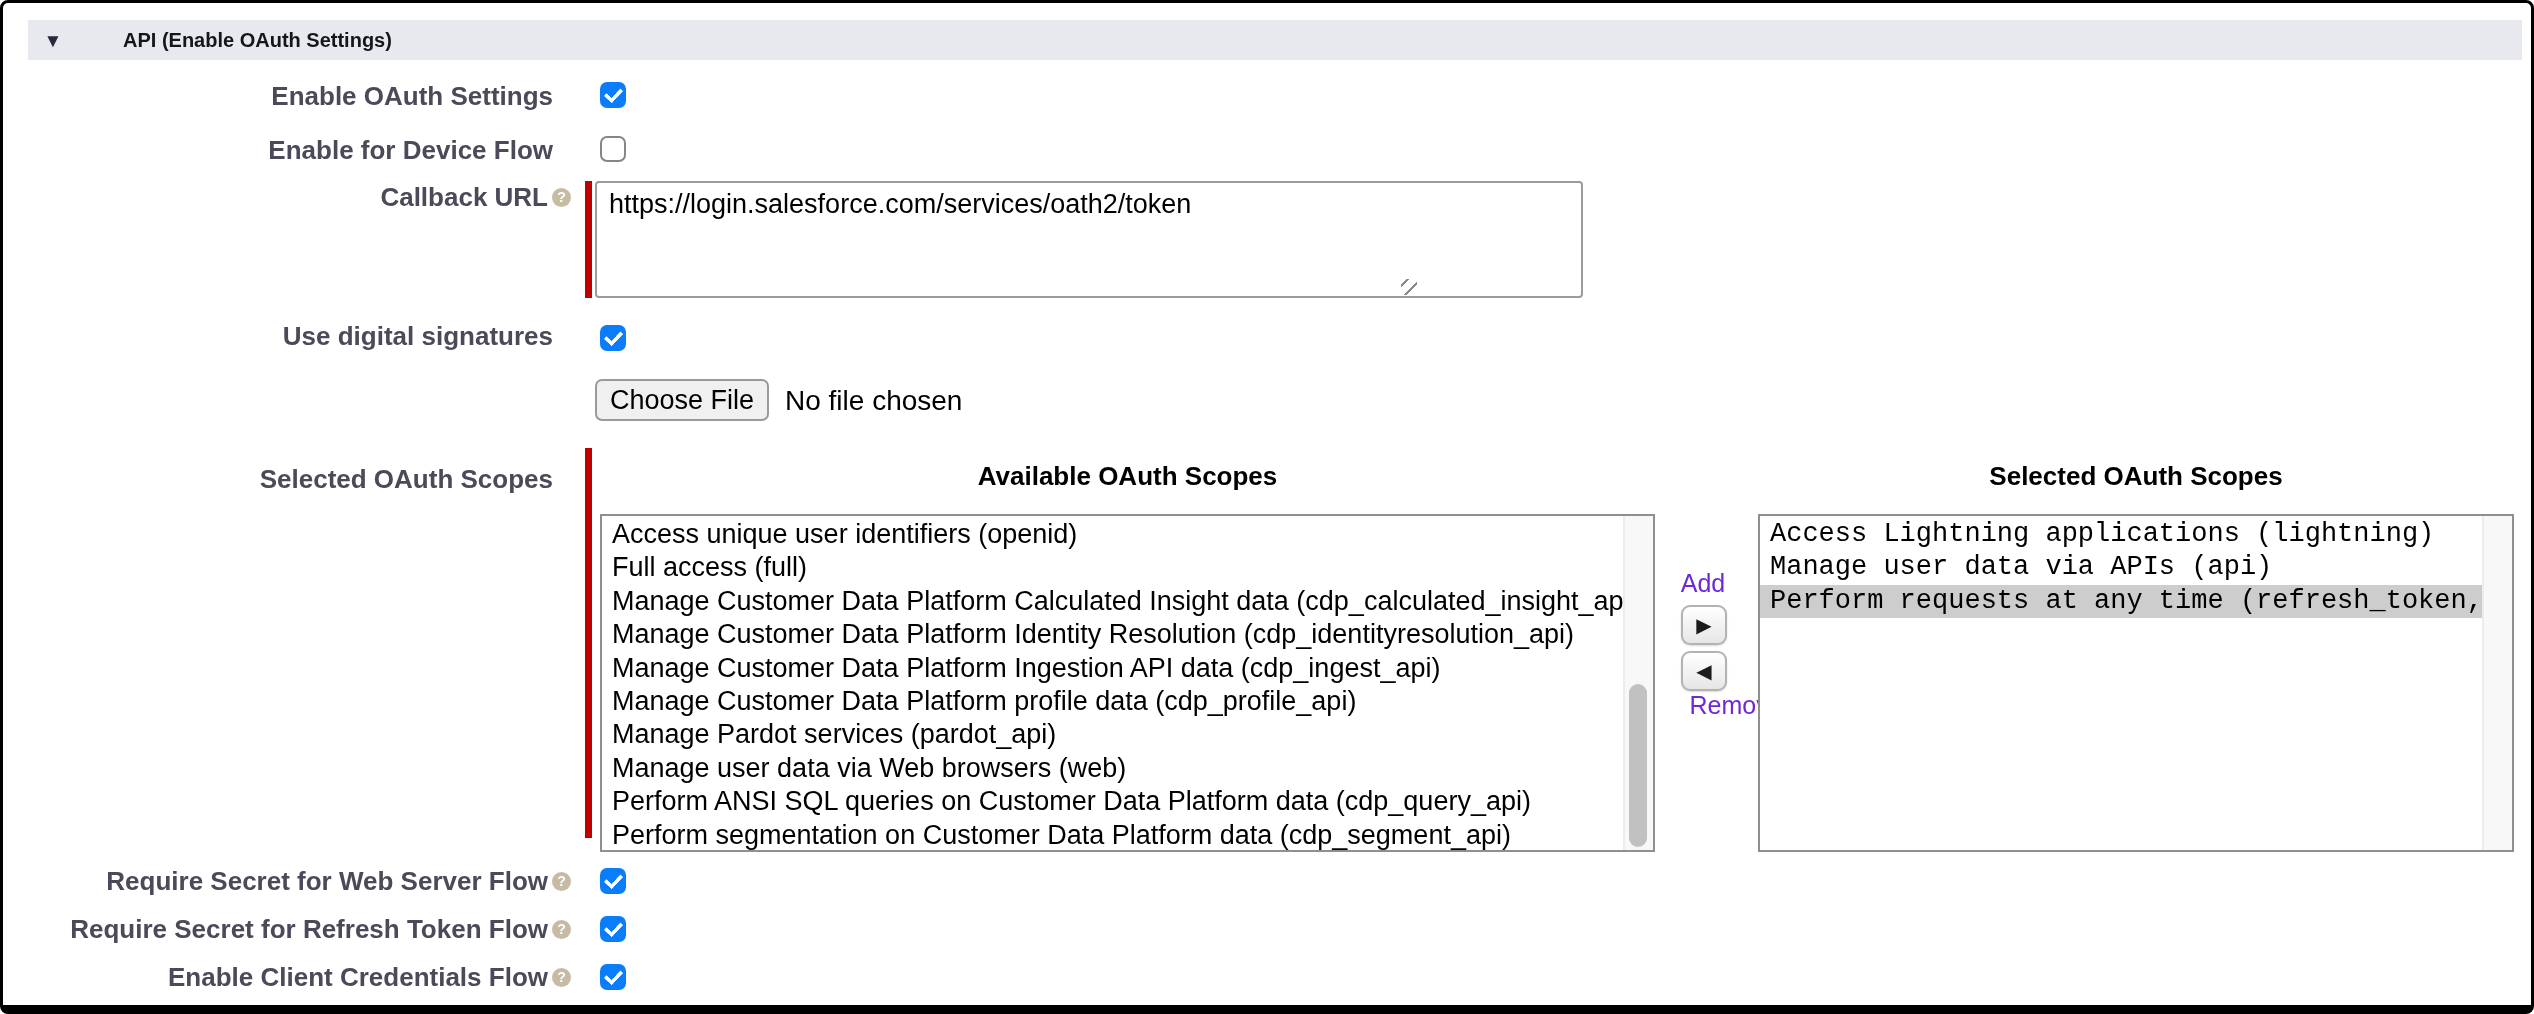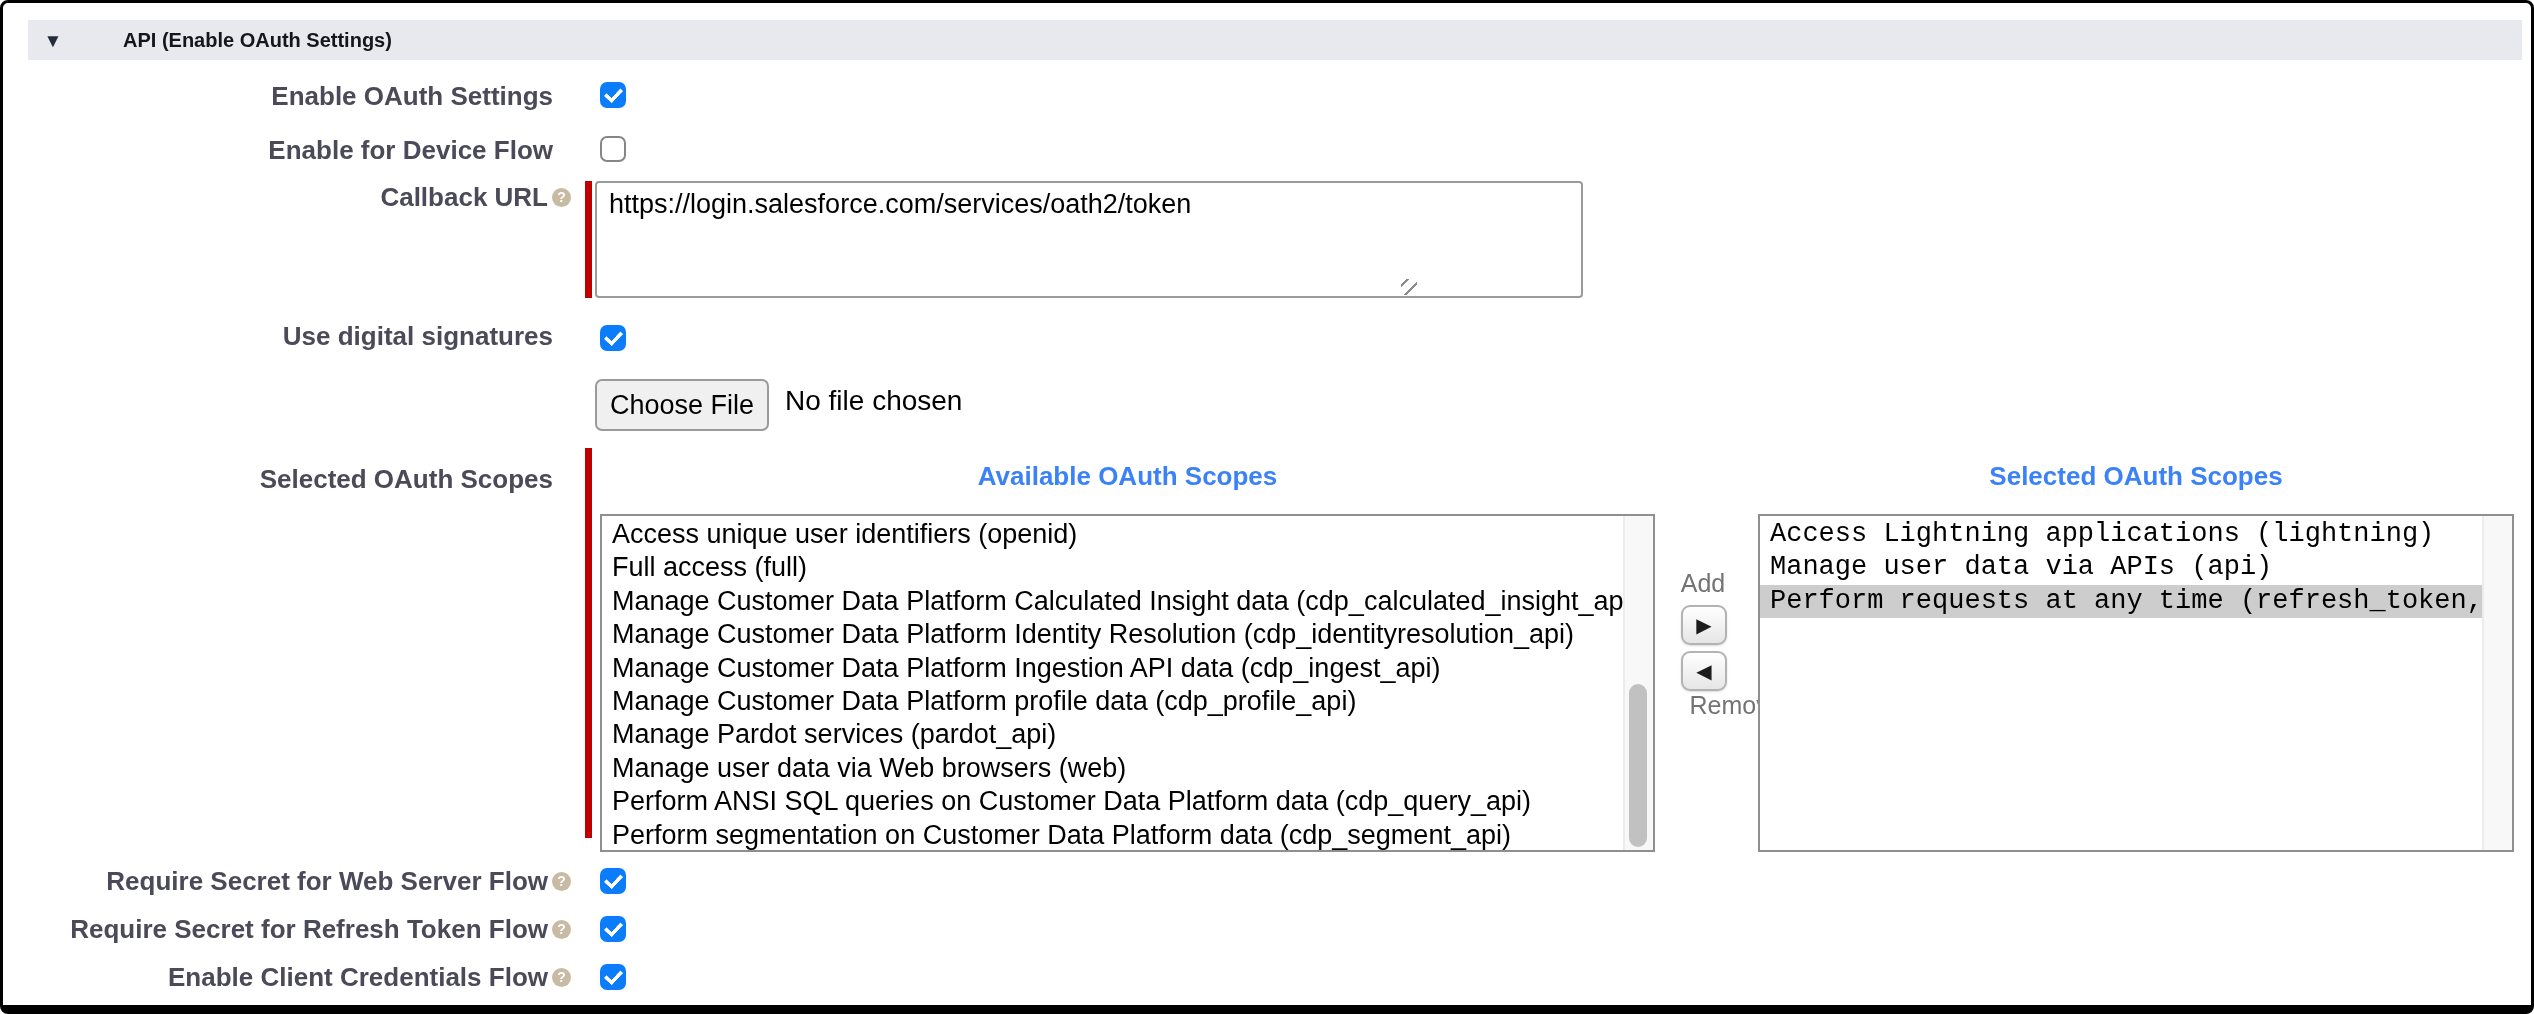--- a/index.html
+++ b/index.html
@@ -58,45 +58,45 @@
     font-family:"Liberation Sans",sans-serif;font-size:27px;color:#000;
     padding:6px 12px;resize:none;outline:none;background:#fff;overflow:hidden;
   }
   .resize-grip{
     position:absolute;left:1398px;top:276px;width:16px;height:16px;
     background:repeating-linear-gradient(135deg,transparent 0 4px,#8a8a8a 4px 6px,transparent 6px 9px);
     pointer-events:none;
   }
   
   .file-btn{
-    position:absolute;left:592px;top:376px;width:174px;height:52px;
+    position:absolute;left:592px;top:376px;width:174px;height:42px;
     box-sizing:border-box;border:2px solid #9a9a9a;border-radius:7px;
     background:#f0f0f0;font-family:"Liberation Sans",sans-serif;
     font-size:27px;color:#000;cursor:pointer;
   }
   .file-status{position:absolute;left:782px;top:382px;font-size:28px;color:#000;}
   
-  .list-header{position:absolute;top:458px;text-align:center;font-size:26px;font-weight:bold;color:#3b82f6;}
+  .list-header{position:absolute;top:458px;text-align:center;font-size:26px;font-weight:bold;color:#000000;}
   .listbox{
     position:absolute;top:511px;height:338px;box-sizing:border-box;
     border:2px solid #8f8f8f;background:#fff;overflow:hidden;
   }
   .list-inner{position:absolute;top:2px;left:0;right:28px;bottom:0;}
   .list-item{
     height:33.4px;line-height:33.4px;padding-left:10px;
     font-size:27px;color:#000;white-space:nowrap;cursor:default;
   }
   .list-item.highlighted{background:#cdcdcd;}
   .scroll-track{
     position:absolute;top:0;right:0;bottom:0;width:28px;
     background:#f8f8f8;border-left:2px solid #ececec;
   }
   .scroll-thumb{position:absolute;left:4px;width:18px;border-radius:9px;background:#c1c1c1;cursor:grab;}
   
-  .mid-label{position:absolute;width:110px;left:1645px;text-align:center;font-size:25px;color:#737373;}
+  .mid-label{position:absolute;width:110px;left:1645px;text-align:center;font-size:25px;color:#6d28d9;}
   .arrow-btn{
     position:absolute;left:1678px;width:46px;height:40px;box-sizing:border-box;
     border:2px solid #b3b3b3;border-radius:9px;
     background:linear-gradient(#ffffff,#e6e6e6);
     font-size:20px;color:#1c1c1c;cursor:pointer;
     display:flex;align-items:center;justify-content:center;padding:0;
     box-shadow:0 1px 2px rgba(0,0,0,0.15);
   }
 </style>
 </head>

